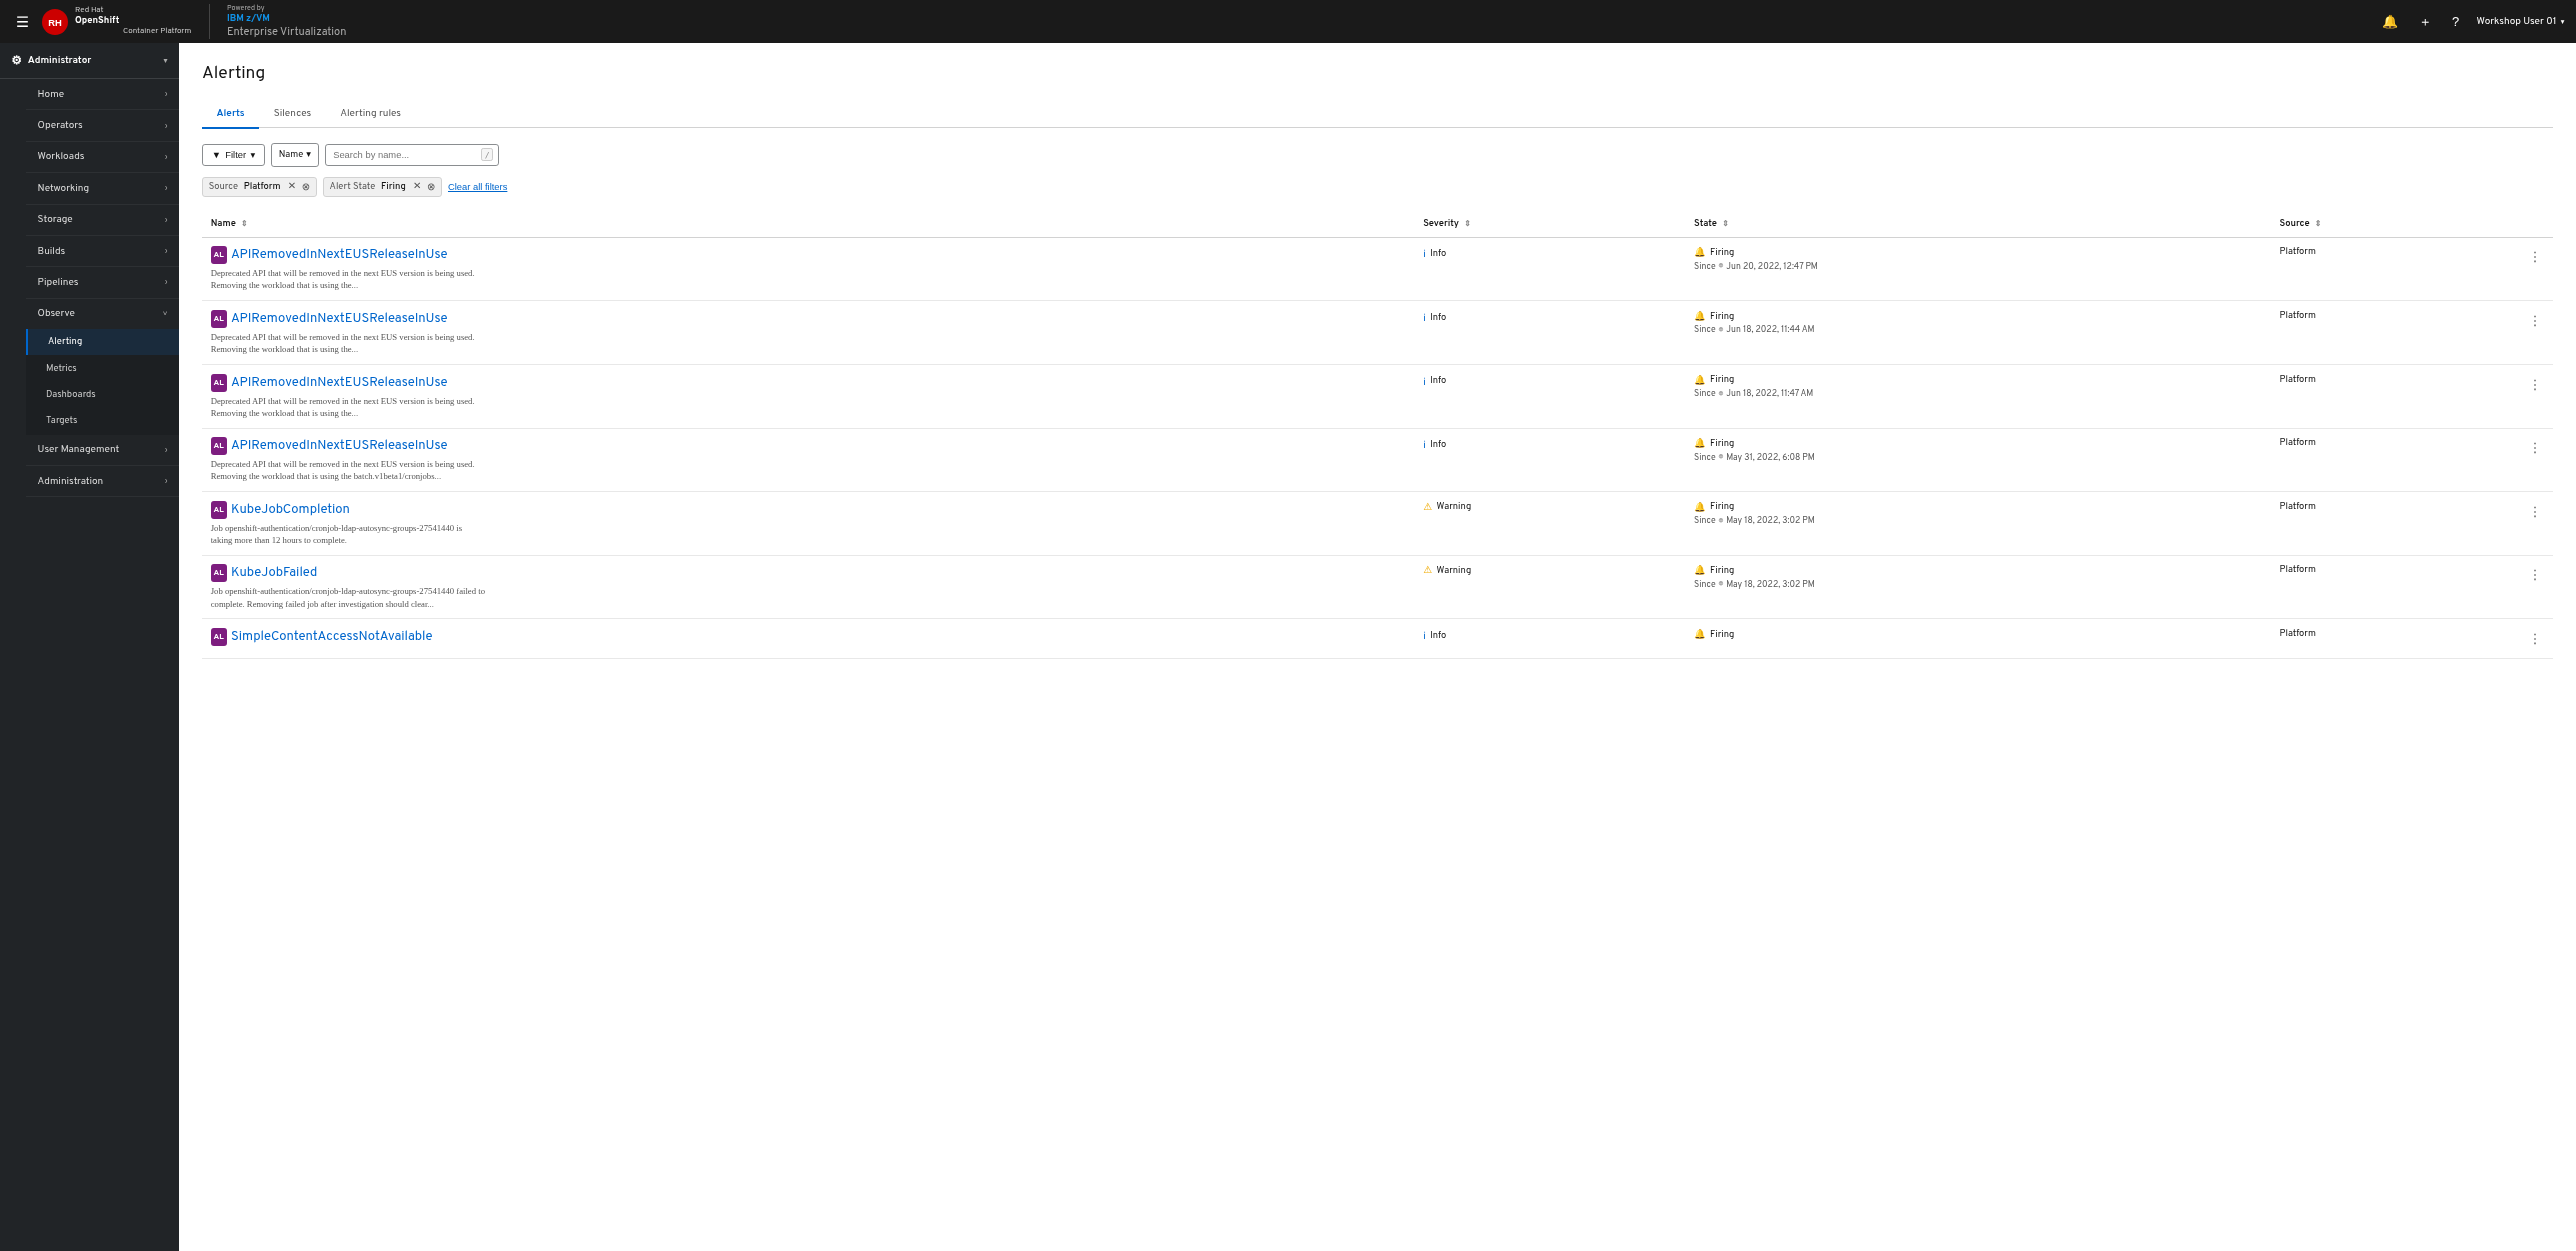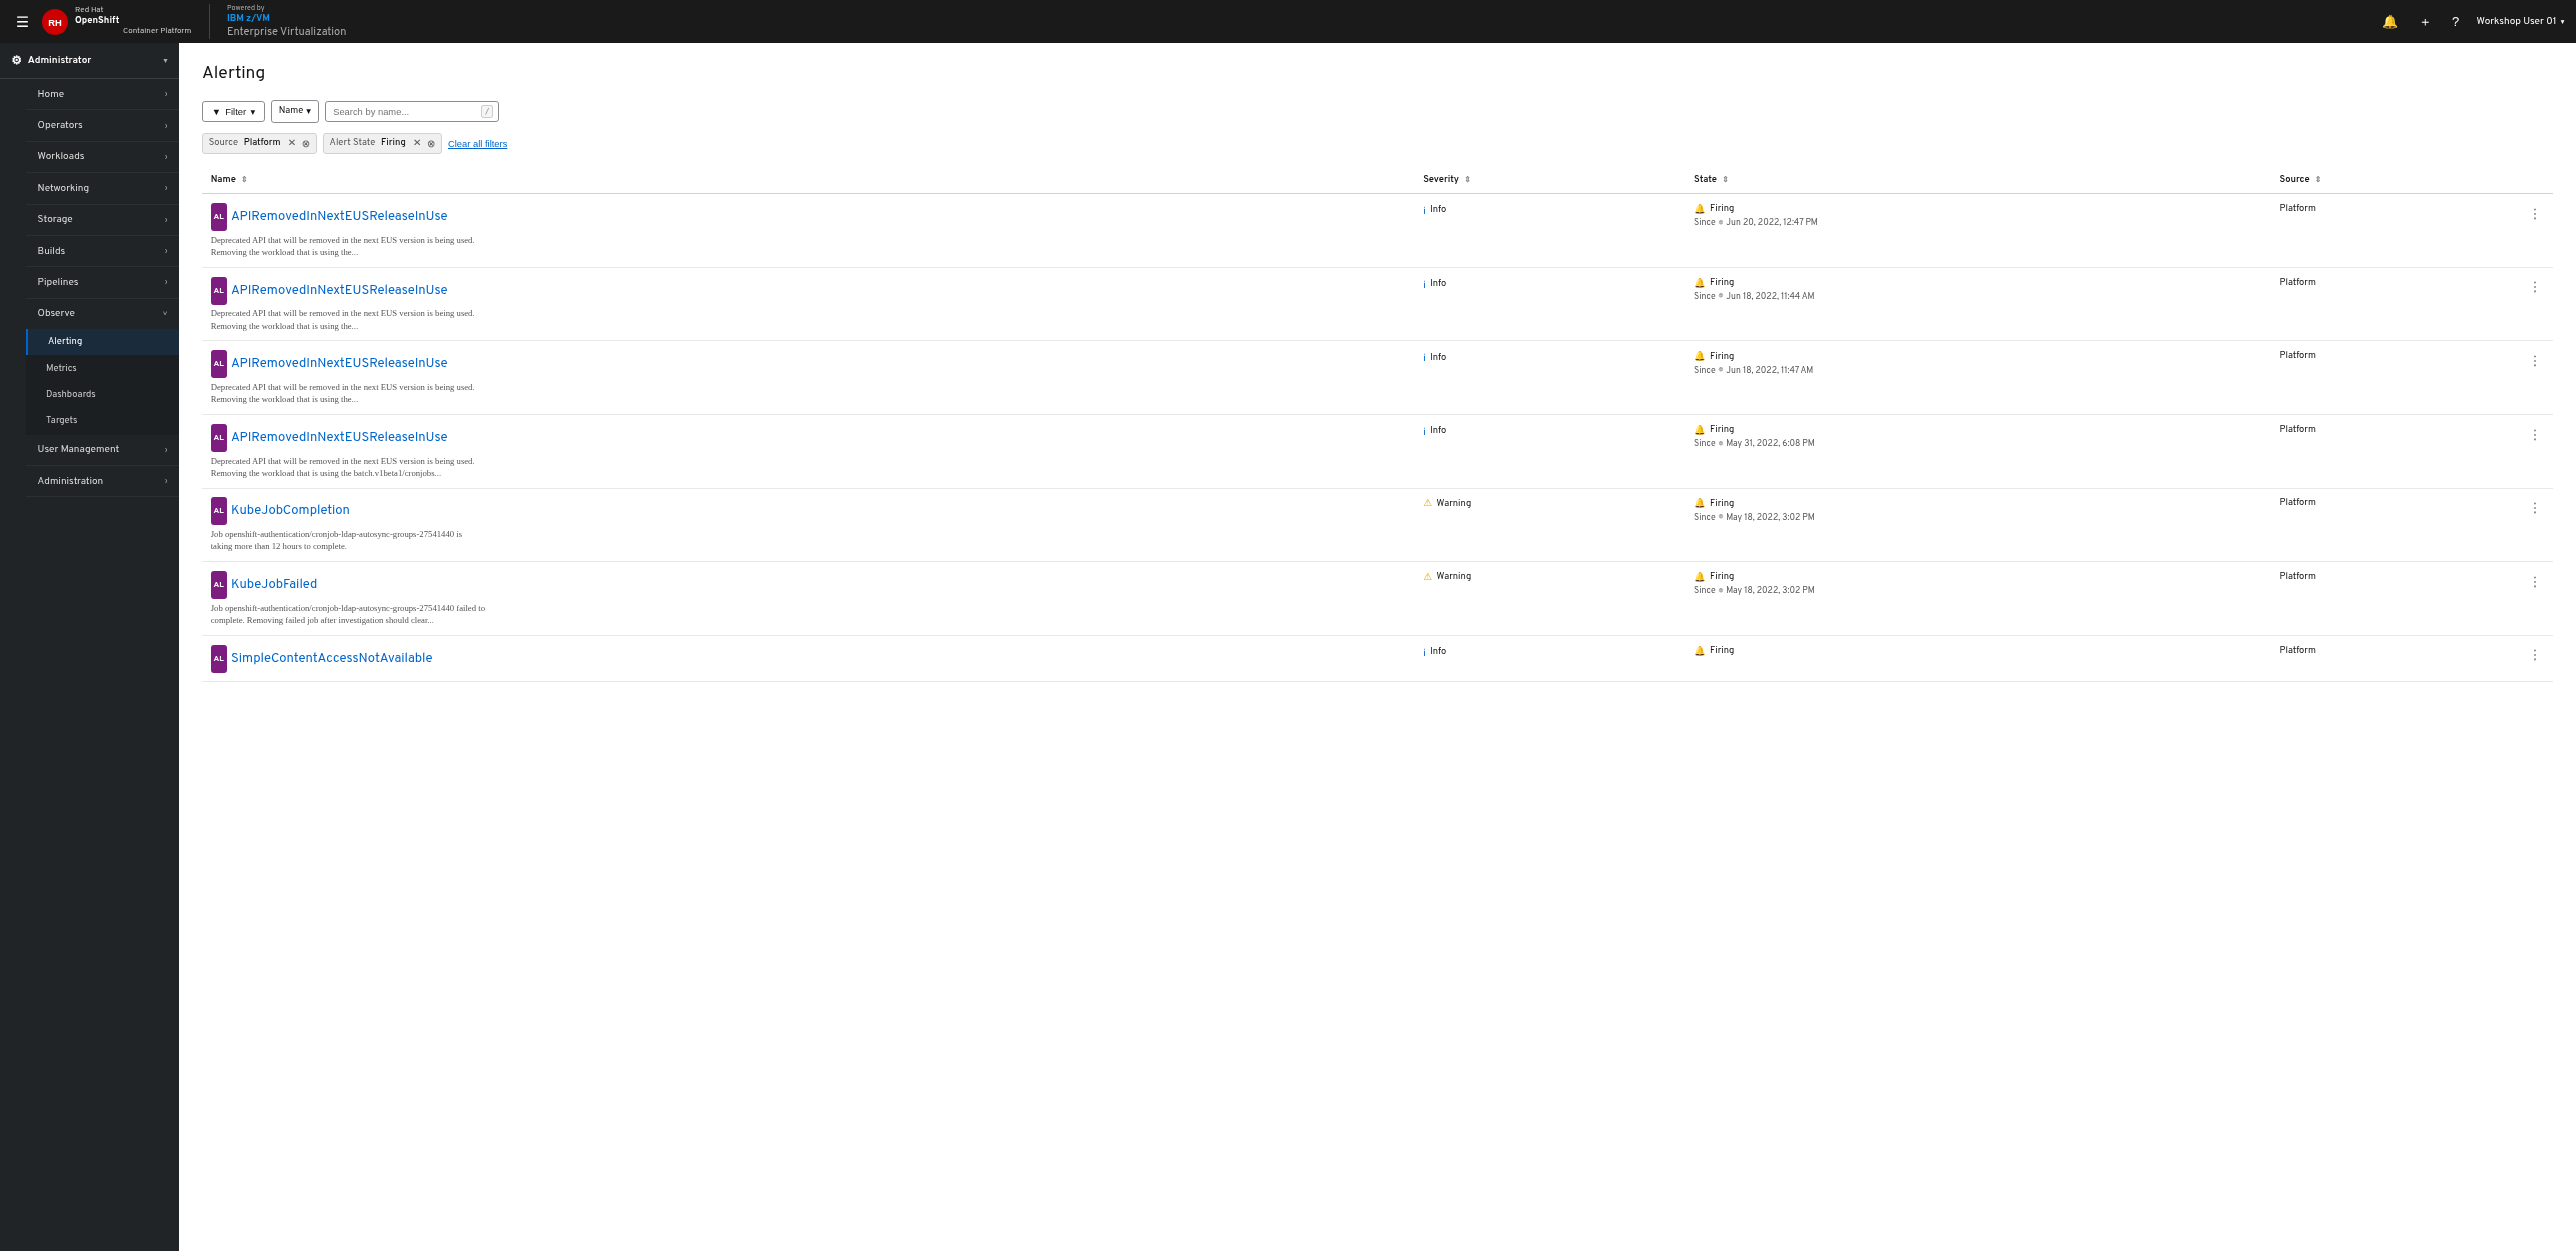--- a/index.html
+++ b/index.html
@@ -166,21 +166,21 @@
       color: #151515; white-space: nowrap;
     }
     .sort-icon { color: #888; font-size: 8px; margin-left: 2.9px; cursor: pointer; }
     .alerts-table tbody tr { border-bottom: 0.7px solid #e8e8e8; }
     .alerts-table td { padding: 8.7px 8.7px; font-size: 9.4px; vertical-align: top; }
 
     .alert-name-cell { display: flex; flex-direction: column; gap: 2.9px; }
     .alert-name-link { display: flex; align-items: center; gap: 4.3px; }
     .alert-badge {
       display: inline-flex; align-items: center; justify-content: center;
-      width: 16px; height: 28px; border-radius: 2.9px; font-size: 8px;
+      width: 16px; height: 18px; border-radius: 2.9px; font-size: 8px;
       font-weight: bold; flex-shrink: 0;
     }
     .alert-badge.al { background: #7D1D7F; color: #fff; }
     .alert-name-text { color: #06c; text-decoration: none; font-size: 13px; }
     .alert-desc { color: #555; font-size: 8.7px; line-height: 1.4; max-width: 275px; font-family: Liberation Serif, serif; }
 
     .severity-cell { display: flex; align-items: center; gap: 4.3px; white-space: nowrap; }
     .severity-icon-info { color: #06c; font-size: 10px; }
     .severity-icon-warning { color: #f0ab00; font-size: 10px; }
 
@@ -299,20 +299,25 @@
       <div class="sidebar-nav-item">
         <span>Administration</span>
         <span class="chevron">›</span>
       </div>
     </div>
   </aside>
 
   <main class="main">
     <h1 class="page-title">Alerting</h1>
 
+    <div class="tabs">
+      <div class="tab active">Alerts</div>
+      <div class="tab">Silences</div>
+      <div class="tab">Alerting rules</div>
+    </div>
 
     <div class="filter-bar">
       <button class="filter-btn">
         <span style="font-size:9.4px;">▼</span>
         <span>Filter</span>
         <span>▾</span>
       </button>
       <div class="filter-dropdown">
         <span>Name</span>
         <span>▾</span>

